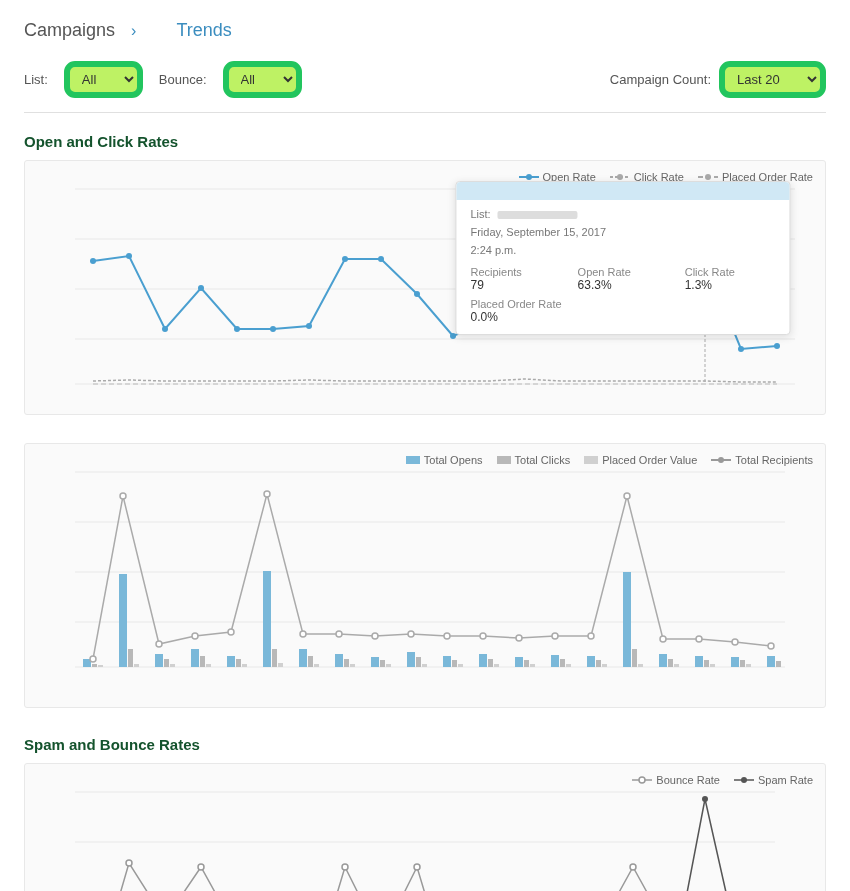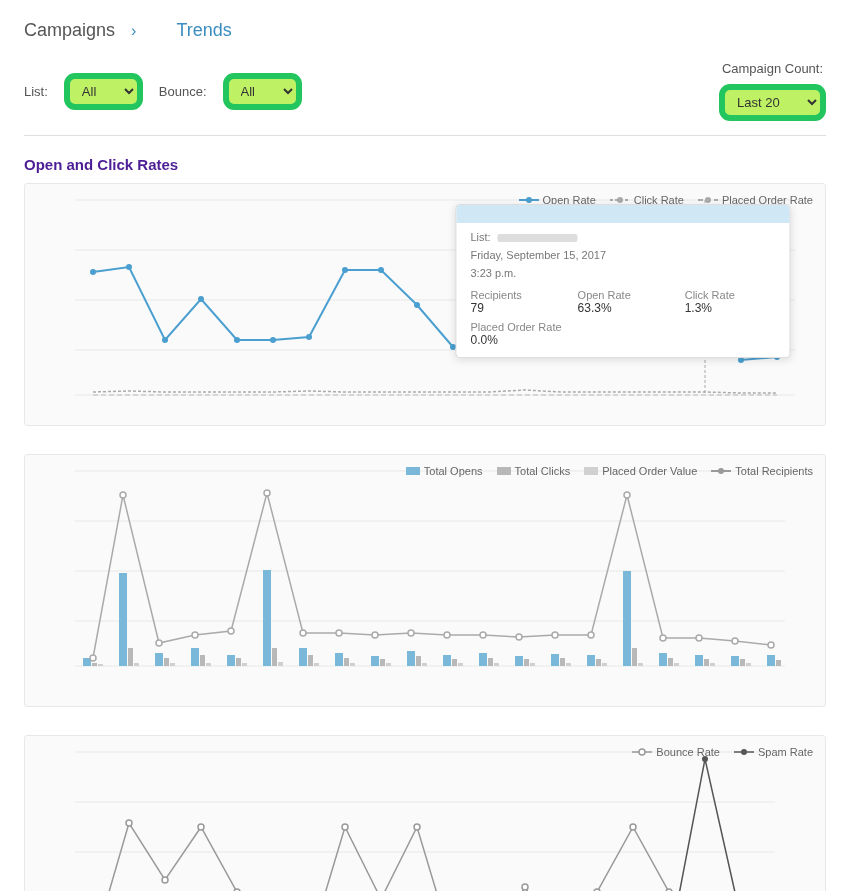--- a/index.html
+++ b/index.html
@@ -49,36 +49,35 @@
       background: #bef264;
       font-size: 13px;
       color: #333;
       appearance: auto;
     }
     .campaign-count-group {
       margin-left: auto;
       display: flex;
       align-items: center;
       gap: 8px;
-      flex-direction: column;
     }
     .chart-section {
       margin-bottom: 28px;
     }
     .chart-title {
       font-size: 15px;
       font-weight: 600;
-      color: #4c1d95;
+      color: #14532d;
       margin-bottom: 10px;
     }
     .chart-container {
       position: relative;
       border: 1px solid #e8e8e8;
       border-radius: 3px;
-      padding: 8px 16px 10px 50px;
+      padding: 20px 16px 10px 50px;
       background: #fafafa;
     }
     .legend {
       position: absolute;
       top: 10px;
       right: 12px;
       display: flex;
       gap: 14px;
       font-size: 11px;
       color: #666;
@@ -238,21 +237,21 @@
     <div class="tooltip-box" style="left: 58%; top: 20px;">
       <div class="tooltip-header"></div>
       <div class="tooltip-subheader">
         <span>List:</span>
         <span style="display:inline-block; width:80px; height:8px; background:#ddd; border-radius:2px; vertical-align:middle; margin-left:4px;"></span>
       </div>
       <div class="tooltip-subheader">
         <span>Friday, September 15, 2017</span>
       </div>
       <div class="tooltip-subheader" style="margin-bottom:10px;">
-        <span>3:23 p.m.</span>
+        <span>2:24 p.m.</span>
       </div>
       <div class="tooltip-grid">
         <div>
           <div class="tooltip-label">Recipients</div>
           <div class="tooltip-value">79</div>
         </div>
         <div>
           <div class="tooltip-label">Open Rate</div>
           <div class="tooltip-value">63.3%</div>
         </div>
@@ -416,20 +415,21 @@
       <circle cx="552" cy="32" r="3" fill="white" stroke="#aaa" stroke-width="1.5"></circle>
       <circle cx="588" cy="175" r="3" fill="white" stroke="#aaa" stroke-width="1.5"></circle>
       <circle cx="624" cy="175" r="3" fill="white" stroke="#aaa" stroke-width="1.5"></circle>
       <circle cx="660" cy="178" r="3" fill="white" stroke="#aaa" stroke-width="1.5"></circle>
       <circle cx="696" cy="182" r="3" fill="white" stroke="#aaa" stroke-width="1.5"></circle>
     </svg>
   </div>
 </div>
 
 <div class="chart-section">
+  <div class="chart-title">Spam and Bounce Rates</div>
   <div class="chart-container" style="padding-right: 66px;">
     <div class="legend">
       <div class="legend-item">
         <svg width="20" height="10">
             <line x1="0" y1="5" x2="20" y2="5" stroke="#999" stroke-width="1.5"></line>
             <circle cx="10" cy="5" r="3" fill="white" stroke="#999" stroke-width="1.5"></circle>
           </svg>
         <span>Bounce Rate</span>
       </div>
       <div class="legend-item">

